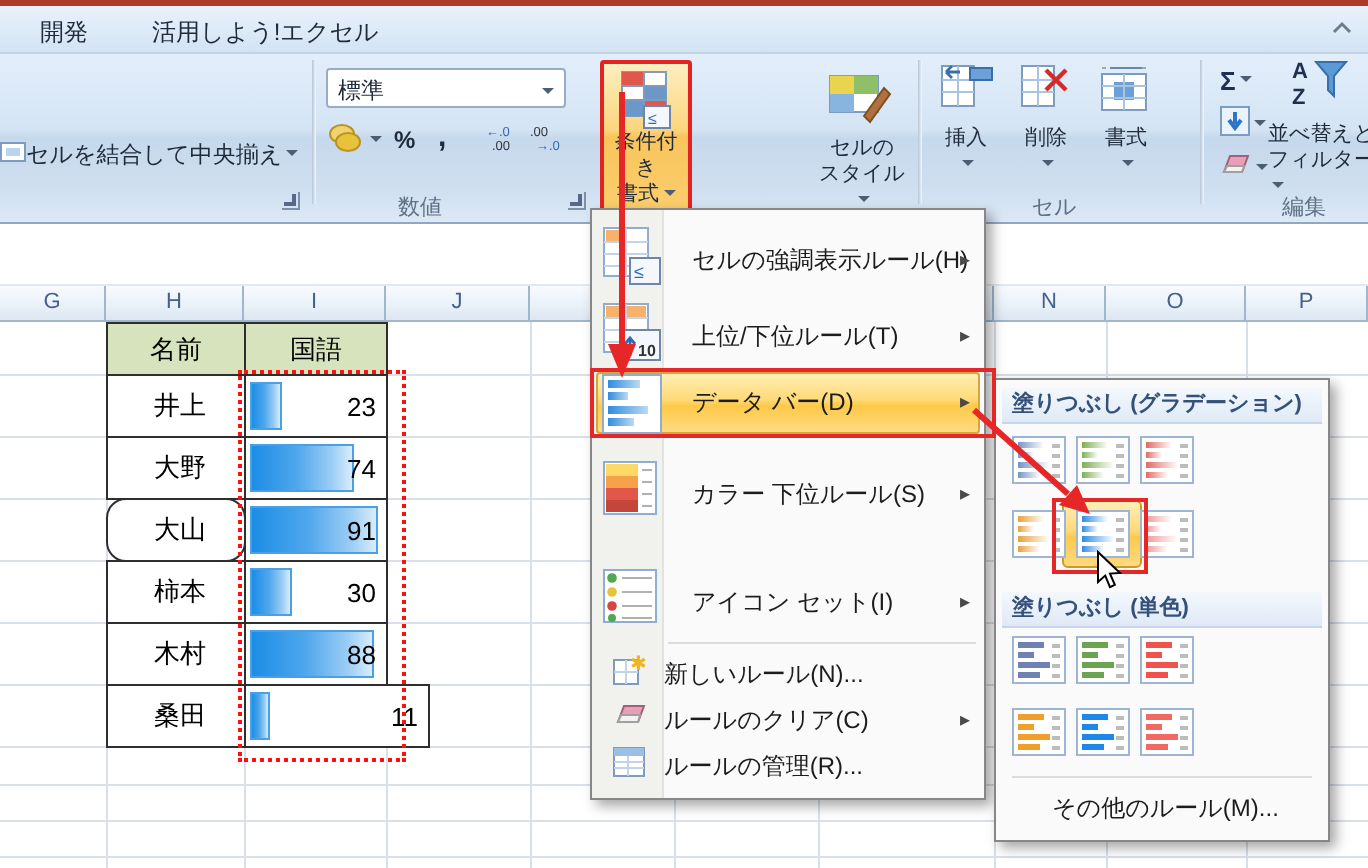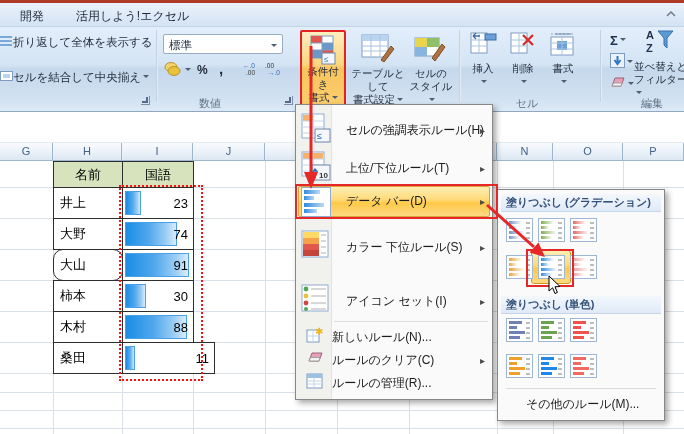--- a/index.html
+++ b/index.html
@@ -48,21 +48,21 @@
   .colh { height:18px; background:linear-gradient(#f8fbfe,#e8f0f8 60%,#dce7f2);
     border-right:1px solid #9eb6ce; border-bottom:1px solid #9eb6ce;
     font-size:11px; color:#44618d; text-align:center; line-height:17px; }
   #grid { left:0; top:161px; width:684px; height:273px; background:#fff; }
   .gvline { position:absolute; top:0; bottom:0; width:1px; background:#d9e0ea; }
   .ghline { position:absolute; left:0; right:0; height:1px; background:#d9e0ea; }
 
   .tcell { position:absolute; border:1px solid #2e2e2e; background:#fff; font-size:13px; color:#000;
     display:flex; align-items:center; }
   .thead { background:#d6e3bc; justify-content:center; }
-  .name { padding-left:6px; }
+  .name { padding-left:23px; }
   .score { justify-content:flex-end; padding-right:5px; font-size:13px; }
   .databar { position:absolute; left:2px; top:3px; bottom:3px;
     background:linear-gradient(90deg,#1b8de6 0%,#4fa7ec 45%,#9ccdf4 80%,#d8edfc 100%);
     border:1px solid #4aa0e4; }
   #sel-dotted { left:119px; top:185px; width:84px; height:196px; border:2px dotted #ff1010; z-index:3; }
 
   
   #menu { left:295px; top:104px; width:198px; height:296px; background:#fafafa;
     border:1px solid #878787; box-shadow:3px 3px 6px rgba(0,0,0,.35); z-index:5; }
   #menu .gutter { position:absolute; left:0; top:0; bottom:0; width:36px; background:#f1f1ee; border-right:1px solid #e2e2de; }
@@ -113,31 +113,20 @@
   <span class="tab" style="left:72px;">活用しよう!エクセル</span>
   <span id="collapse">
     <svg width="10" height="8">
         <polyline points="1,6 5,2 9,6" fill="none" stroke="#6e7b8a" stroke-width="1.5"></polyline>
       </svg>
   </span>
 </div>
 
 <div class="abs" id="ribbon">
 
-  <div class="minibtn" style="left:0px;top:6px;">
-    <span>
-      <svg width="13" height="12">
-          <rect x="0" y="1" width="12" height="2" fill="#7aa8d8"></rect>
-          <rect x="0" y="5" width="9" height="2" fill="#7aa8d8"></rect>
-          <rect x="0" y="9" width="12" height="2" fill="#7aa8d8"></rect>
-          <path d="M9 6 l3 0" stroke="#3a6ea8"></path>
-        </svg>
-    </span>
-    <span class="rtext">折り返して全体を表示する</span>
-  </div>
   <div class="minibtn" style="left:0px;top:41px;">
     <span>
       <svg width="13" height="12">
           <rect x="0.5" y="1.5" width="12" height="9" fill="#fff" stroke="#7e9cc0"></rect>
           <rect x="3" y="4" width="7" height="4" fill="#b8d4ee"></rect>
         </svg>
     </span>
     <span class="rtext">セルを結合して中央揃え</span>
     <span class="dar"></span>
   </div>
@@ -194,35 +183,20 @@
           <line x1="1" y1="15" x2="23" y2="15" stroke="#7e9cc0"></line>
           <line x1="12" y1="1" x2="12" y2="23" stroke="#7e9cc0"></line>
           <rect x="12" y="18" width="13" height="11" fill="#f4f8fc" stroke="#6e86a8"></rect>
           <text x="14" y="27" font-size="8" fill="#2d6ab8">≤</text>
         </svg>
     </span>
     <span>条件付き</span><br>
     <span>書式</span><span class="dar"></span>
   </div>
 
-  <div class="bigbtn" style="left:350px;top:5px;width:56px;">
-    <span class="bicon">
-      <svg width="34" height="30">
-          <rect x="1" y="3" width="26" height="22" fill="#fff" stroke="#7e9cc0"></rect>
-          <rect x="1" y="3" width="26" height="6" fill="#b8d4ee"></rect>
-          <line x1="1" y1="14" x2="27" y2="14" stroke="#a8c4e0"></line>
-          <line x1="1" y1="19" x2="27" y2="19" stroke="#a8c4e0"></line>
-          <line x1="10" y1="3" x2="10" y2="25" stroke="#a8c4e0"></line>
-          <line x1="19" y1="3" x2="19" y2="25" stroke="#a8c4e0"></line>
-          <path d="M20 28 L30 14 L33 17 L23 30 Z" fill="#b07040" stroke="#7e5020"></path>
-        </svg>
-    </span>
-    <span>テーブルとして</span><br>
-    <span>書式設定</span><span class="dar"></span>
-  </div>
 
   <div class="bigbtn" style="left:408px;top:5px;width:46px;">
     <span class="bicon">
       <svg width="34" height="30">
           <rect x="1" y="6" width="24" height="18" fill="#fff" stroke="#7e9cc0"></rect>
           <rect x="1" y="6" width="12" height="9" fill="#e8d44d"></rect>
           <rect x="13" y="6" width="12" height="9" fill="#8fc068"></rect>
           <rect x="1" y="15" width="12" height="9" fill="#88b4e0"></rect>
           <path d="M18 26 L28 12 L31 15 L21 29 Z" fill="#b07040" stroke="#7e5020"></path>
         </svg>

